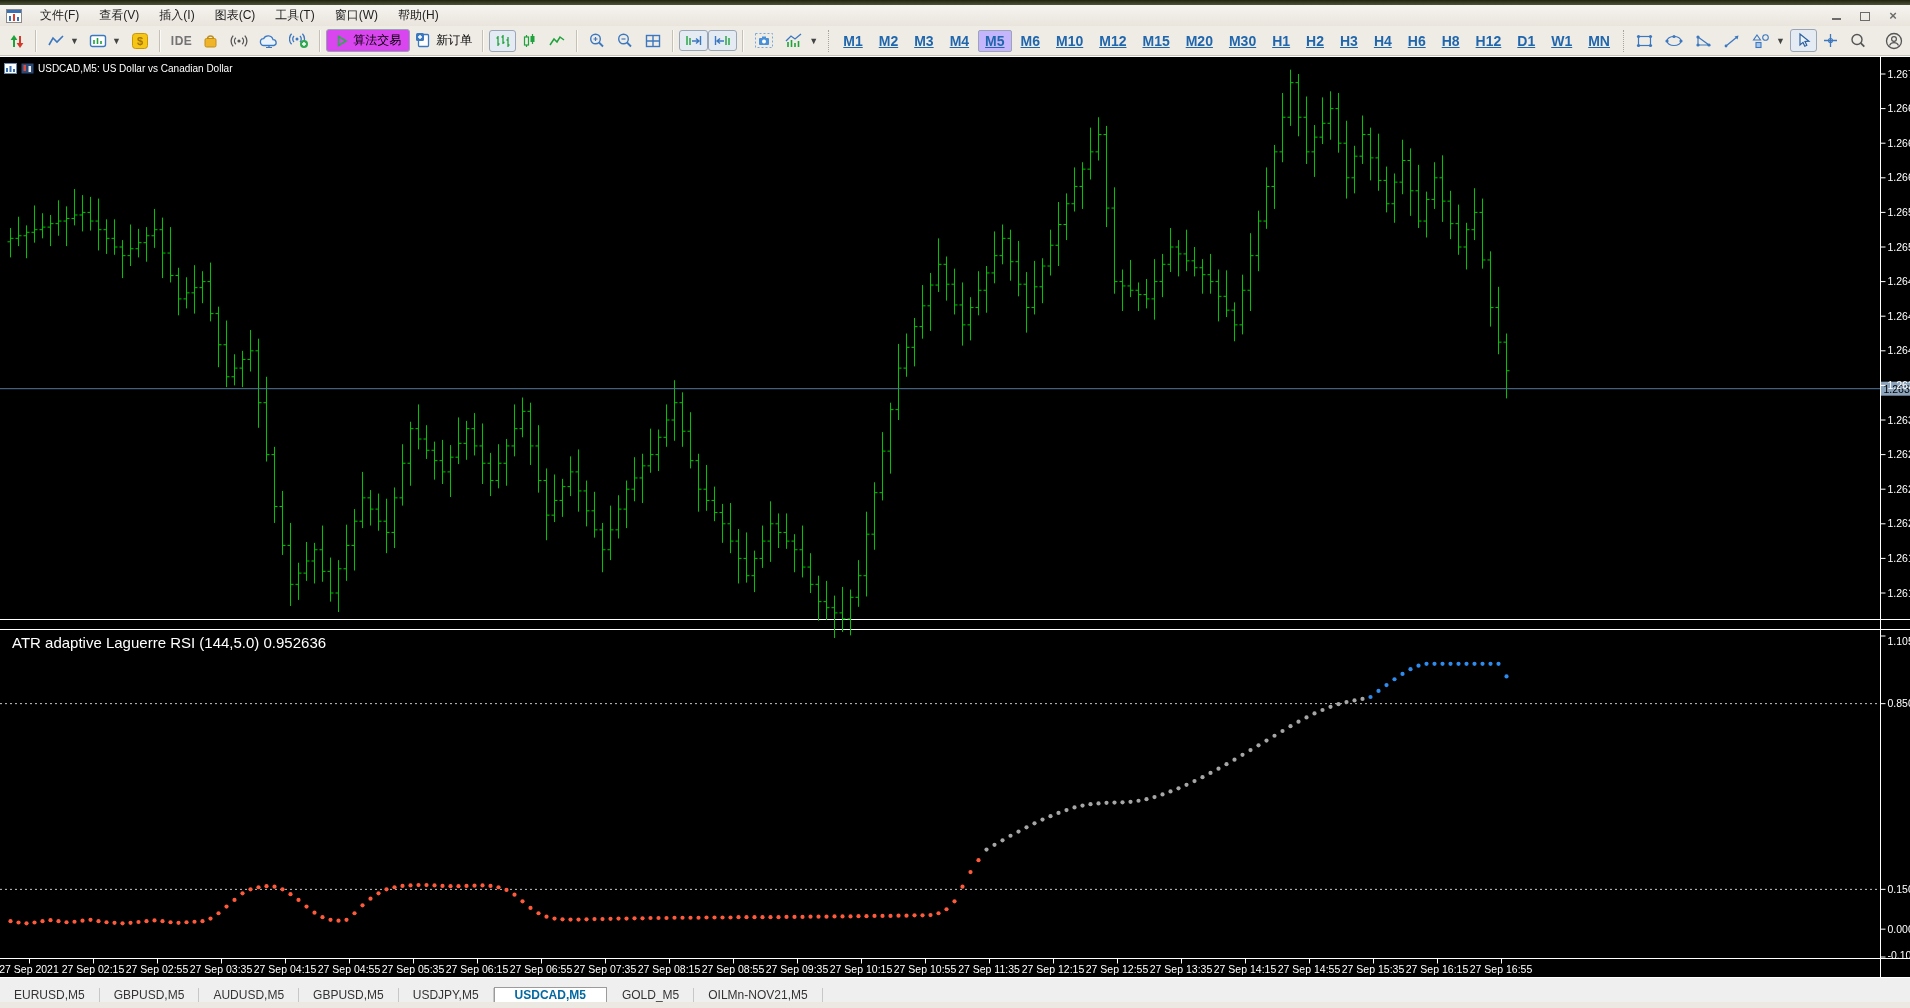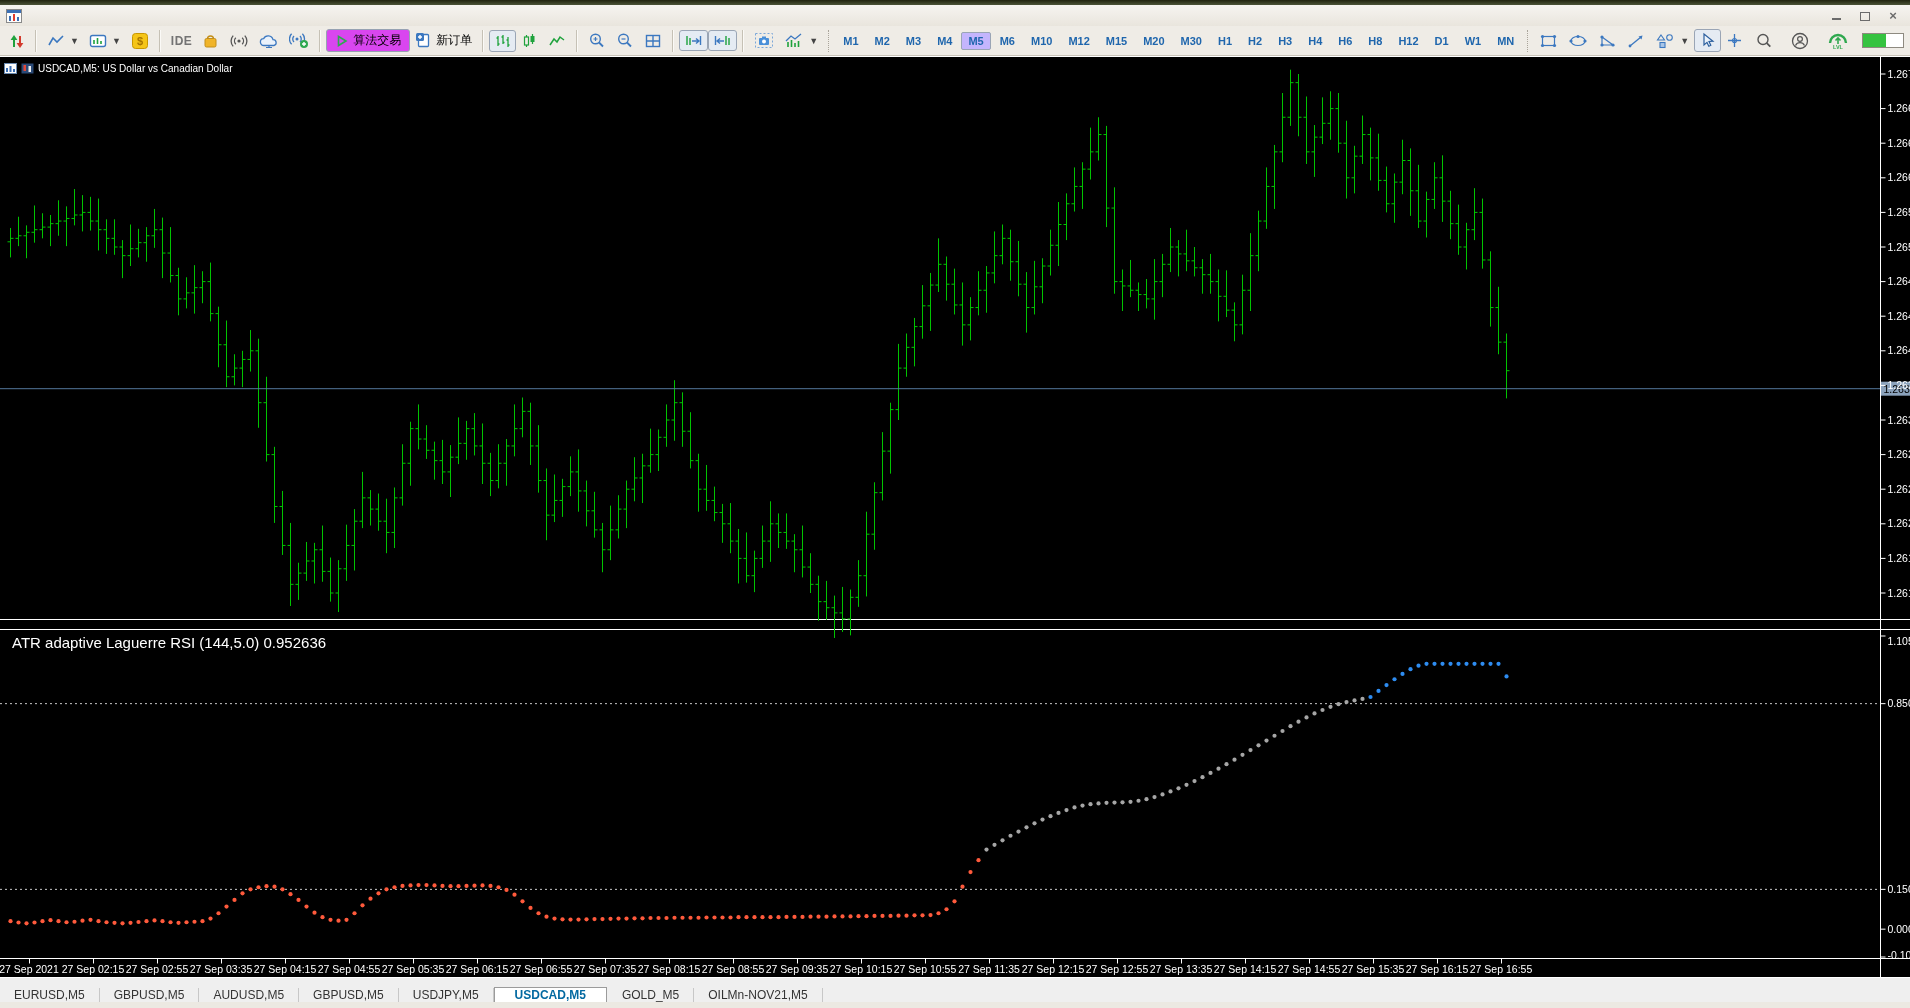--- a/index.html
+++ b/index.html
@@ -23,22 +23,22 @@
            border-bottom:1px solid #c9c4b9;display:flex;align-items:center;padding-left:4px;
            box-sizing:border-box;font-size:12px;white-space:nowrap;}
   .tsep{width:1px;height:22px;background:#c6c1b5;border-right:1px solid #fbfaf7;margin:0 5px;flex:0 0 auto;}
   .tsep.dotted{background:none;border-right:none;border-left:1px dotted #a9a49a;}
   .tbtn{display:inline-flex;align-items:center;gap:4px;padding:2px 4px;border:1px solid transparent;
         border-radius:3px;flex:0 0 auto;cursor:default;}
   .tbtn.boxed{border-color:#97a2b2;background:#d946ef;padding:2px 8px;}
   .tbtn.pressed{border-color:#9aa5b5;background:#e5ebf3;}
   .caret{font-size:9px;color:#444;margin-left:1px;}
   .ide-txt{color:#737373;font-weight:bold;letter-spacing:.5px;}
-  .tf-btn{padding:2px 6px;margin:0 1px;color:#1f66ad;font-weight:bold;font-size:11px;
-          border:1px solid transparent;border-radius:2px;flex:0 0 auto;cursor:default;}
+  .tf-btn{padding:2px 6px;margin:0 1px;color:#1f66ad;font-weight:bold;font-size:14px;
+          border:1px solid transparent;border-radius:2px;flex:0 0 auto;cursor:default;text-decoration:underline;}
   .tf-btn.active{border-color:#9aa5b5;background:#c4b5fd;}
   .right-cluster{margin-left:auto;display:flex;align-items:center;gap:8px;padding-right:6px;}
   .vol-meter{width:40px;height:13px;border:1px solid #8e8a80;background:#fff;position:relative;}
   .vol-meter i{position:absolute;left:0;top:0;bottom:0;width:58%;background:#35c340;}
   
   .chart-region{position:absolute;left:0;top:56px;width:1910px;height:922px;background:#000;}
   #chart-svg{position:absolute;left:0;top:0;}
   .chart-title{position:absolute;left:4px;top:7px;color:#fff;font-size:10px;
                display:flex;align-items:center;gap:4px;z-index:2;}
   .ind-label{position:absolute;left:12px;top:578px;color:#fff;font-size:15px;z-index:2;}
@@ -57,20 +57,29 @@
 <div class="top-strip"></div>
 
 <div class="menubar">
   <svg class="app-ico" viewBox="0 0 16 14">
     <rect x="0.5" y="0.5" width="15" height="13" fill="#fdfdfd" stroke="#8a8a8a"></rect>
     <rect x="1" y="1" width="14" height="3" fill="#3a6fb5"></rect>
     <rect x="3" y="7" width="2" height="5" fill="#3a6fb5"></rect>
     <rect x="7" y="5" width="2" height="7" fill="#e03c2e"></rect>
     <rect x="11" y="8" width="2" height="4" fill="#3a6fb5"></rect>
   </svg>
+  <nav style="display:flex;">
+      <span class="menu-item">文件(F)</span>
+      <span class="menu-item">查看(V)</span>
+      <span class="menu-item">插入(I)</span>
+      <span class="menu-item">图表(C)</span>
+      <span class="menu-item">工具(T)</span>
+      <span class="menu-item">窗口(W)</span>
+      <span class="menu-item">帮助(H)</span>
+    </nav>
   <div class="win-controls">
     <span class="wc wc-min"></span>
     <span class="wc wc-restore"></span>
     <span class="wc wc-close">×</span>
   </div>
 </div>
 
 <div class="toolbar">
 
   <span class="tbtn">

